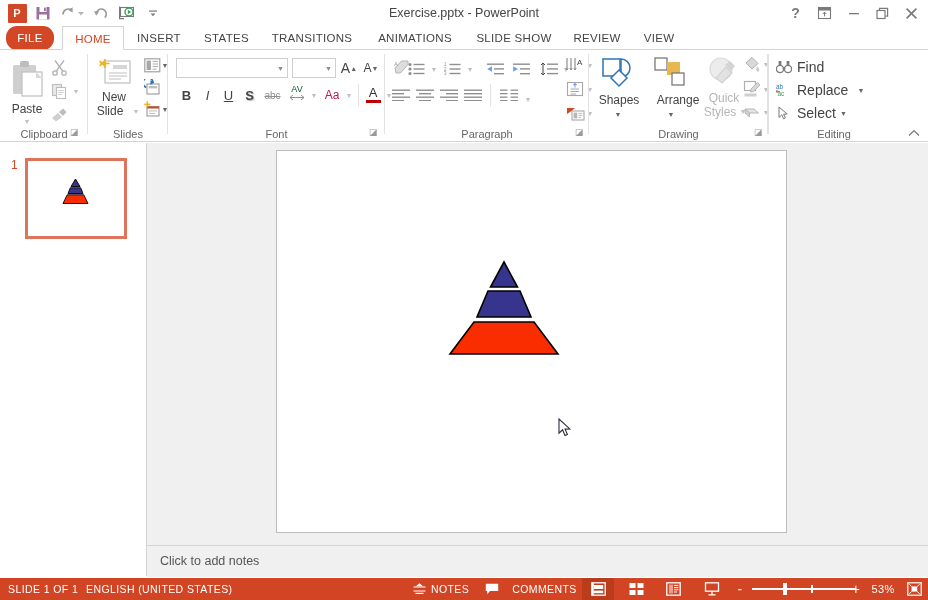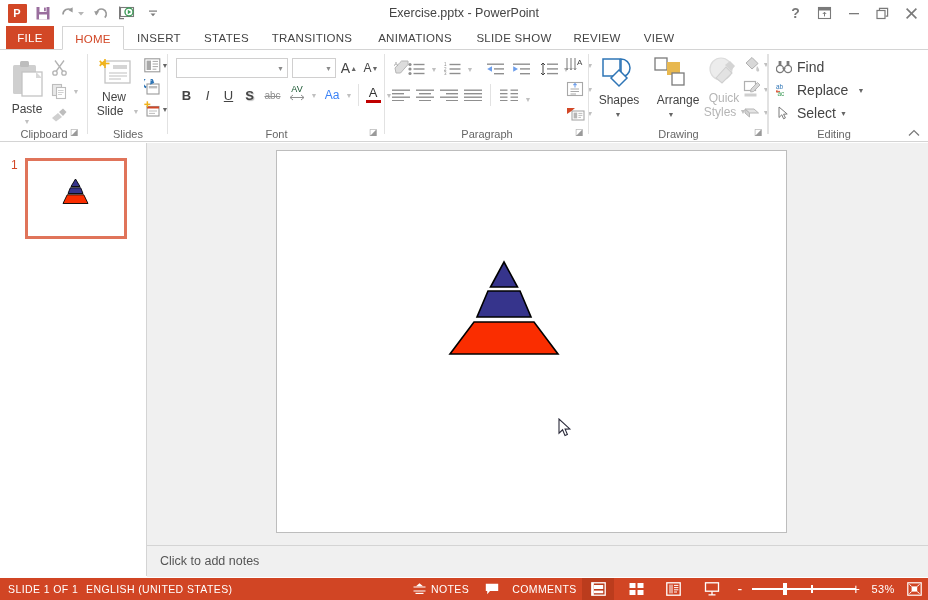--- a/index.html
+++ b/index.html
@@ -256,21 +256,21 @@
       </div>
       <div class="win-btn" title="Close">
         <svg width="13" height="13" viewBox="0 0 13 13">
           <path d="M1.6 1.6 L11.4 11.4 M11.4 1.6 L1.6 11.4" stroke="#7a7a7a" stroke-width="1.6"></path>
         </svg>
       </div>
     </div>
   </div>
 
   <div id="tabstrip">
-    <div class="tab file" style="left:6px;   width:48px;">FILE</div>
+    <div class="tab file" style="left:6px;   width:48px;border-radius:11px;">FILE</div>
     <div class="tab active" style="left:62px;  width:62px;">HOME</div>
     <div class="tab" style="left:128px; width:62px;">INSERT</div>
     <div class="tab" style="left:194px; width:65px;">STATES</div>
     <div class="tab" style="left:262px; width:100px;">TRANSITIONS</div>
     <div class="tab" style="left:366px; width:98px;">ANIMATIONS</div>
     <div class="tab" style="left:468px; width:92px;">SLIDE SHOW</div>
     <div class="tab" style="left:566px; width:62px;">REVIEW</div>
     <div class="tab" style="left:634px; width:50px;">VIEW</div>
   </div>
 
@@ -408,21 +408,21 @@
       <div class="fbtn" style="left:92px; top:34px; width:25px; height:22px; font-size:10px; color:#8f8f8f; text-decoration:line-through;">abc</div>
       <div class="fbtn" style="left:117px; top:30px; width:24px; height:26px; flex-direction:column; color:#14532d;">
         <span style="font-size:9px;line-height:9px">AV</span>
         <svg width="18" height="7" viewBox="0 0 18 7">
           <path d="M2 3.5 L16 3.5 M2 3.5 L5 1 M2 3.5 L5 6 M16 3.5 L13 1 M16 3.5 L13 6" stroke="#8f8f8f" stroke-width="1" fill="none"></path>
         </svg>
       </div>
       <div class="fbtn" style="left:141px; top:34px; width:10px; height:22px;">
           <span class="caret dim">▼</span>
         </div>
-      <div class="fbtn" style="left:152px; top:34px; width:24px; height:22px; color:#3b82f6; font-size:12px;">Aa</div>
+      <div class="fbtn" style="left:152px; top:34px; width:24px; height:22px; color:#be185d; font-size:12px;">Aa</div>
       <div class="fbtn" style="left:176px; top:34px; width:10px; height:22px;">
           <span class="caret dim">▼</span>
         </div>
       <div class="group-sep" style="left:190px; top:34px; height:22px;"></div>
       <div class="fbtn" style="left:194px; top:32px; width:22px; height:24px; flex-direction:column;">
         <span style="font-size:13px;line-height:13px;color:#333">A</span>
         <span style="display:block;width:15px;height:3px;background:#c00000;margin-top:1px"></span>
       </div>
       <div class="fbtn" style="left:216px; top:34px; width:10px; height:22px;">
           <span class="caret dim">▼</span>

